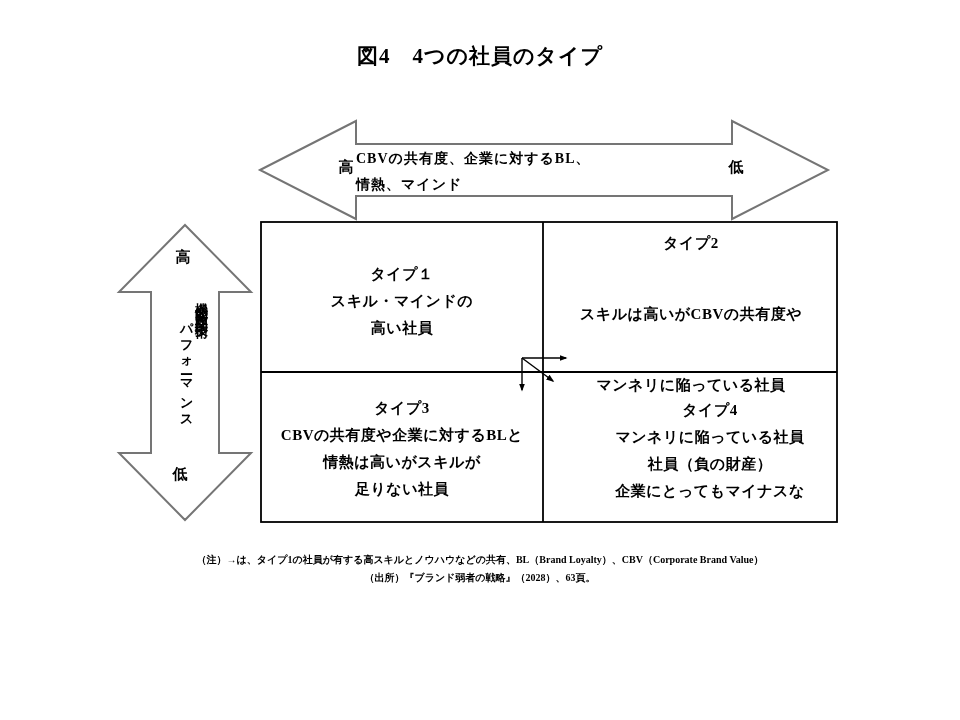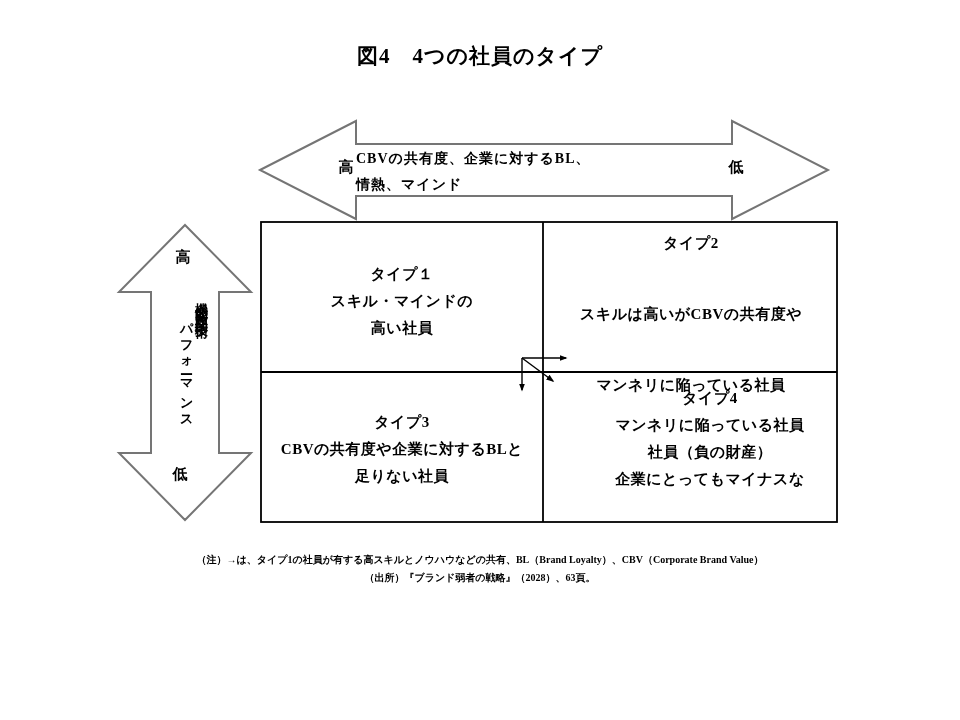--- a/index.html
+++ b/index.html
@@ -89,24 +89,25 @@
 
   <div class="abs txt quad" style="left:544px;top:222px;width:294px;height:177px;justify-content:space-between;">
     <div>タイプ2</div>
     <div>スキルは高いがCBVの共有度や</div>
     <div>マンネリに陥っている社員</div>
   </div>
 
   <div class="abs txt quad" style="left:261px;top:372px;width:282px;height:146px;">
     <div>タイプ3</div>
     <div>CBVの共有度や企業に対するBLと</div>
+    <div>情熱は高いがスキルが</div>
     <div>足りない社員</div>
   </div>
 
-  <div class="abs txt quad" style="left:543px;top:360px;width:294px;height:150px;padding-left:40px;">
+  <div class="abs txt quad" style="left:543px;top:372px;width:294px;height:150px;padding-left:40px;">
     <div>タイプ4</div>
     <div>マンネリに陥っている社員</div>
     <div>社員（負の財産）</div>
     <div>企業にとってもマイナスな</div>
   </div>
 
   <div class="abs txt notes" style="top:551px;">
     <div>（注）→は、タイプ1の社員が有する高スキルとノウハウなどの共有、BL（Brand Loyalty）、CBV（Corporate Brand Value）</div>
     <div>（出所）『ブランド弱者の戦略』（2028）、63頁。</div>
   </div>

